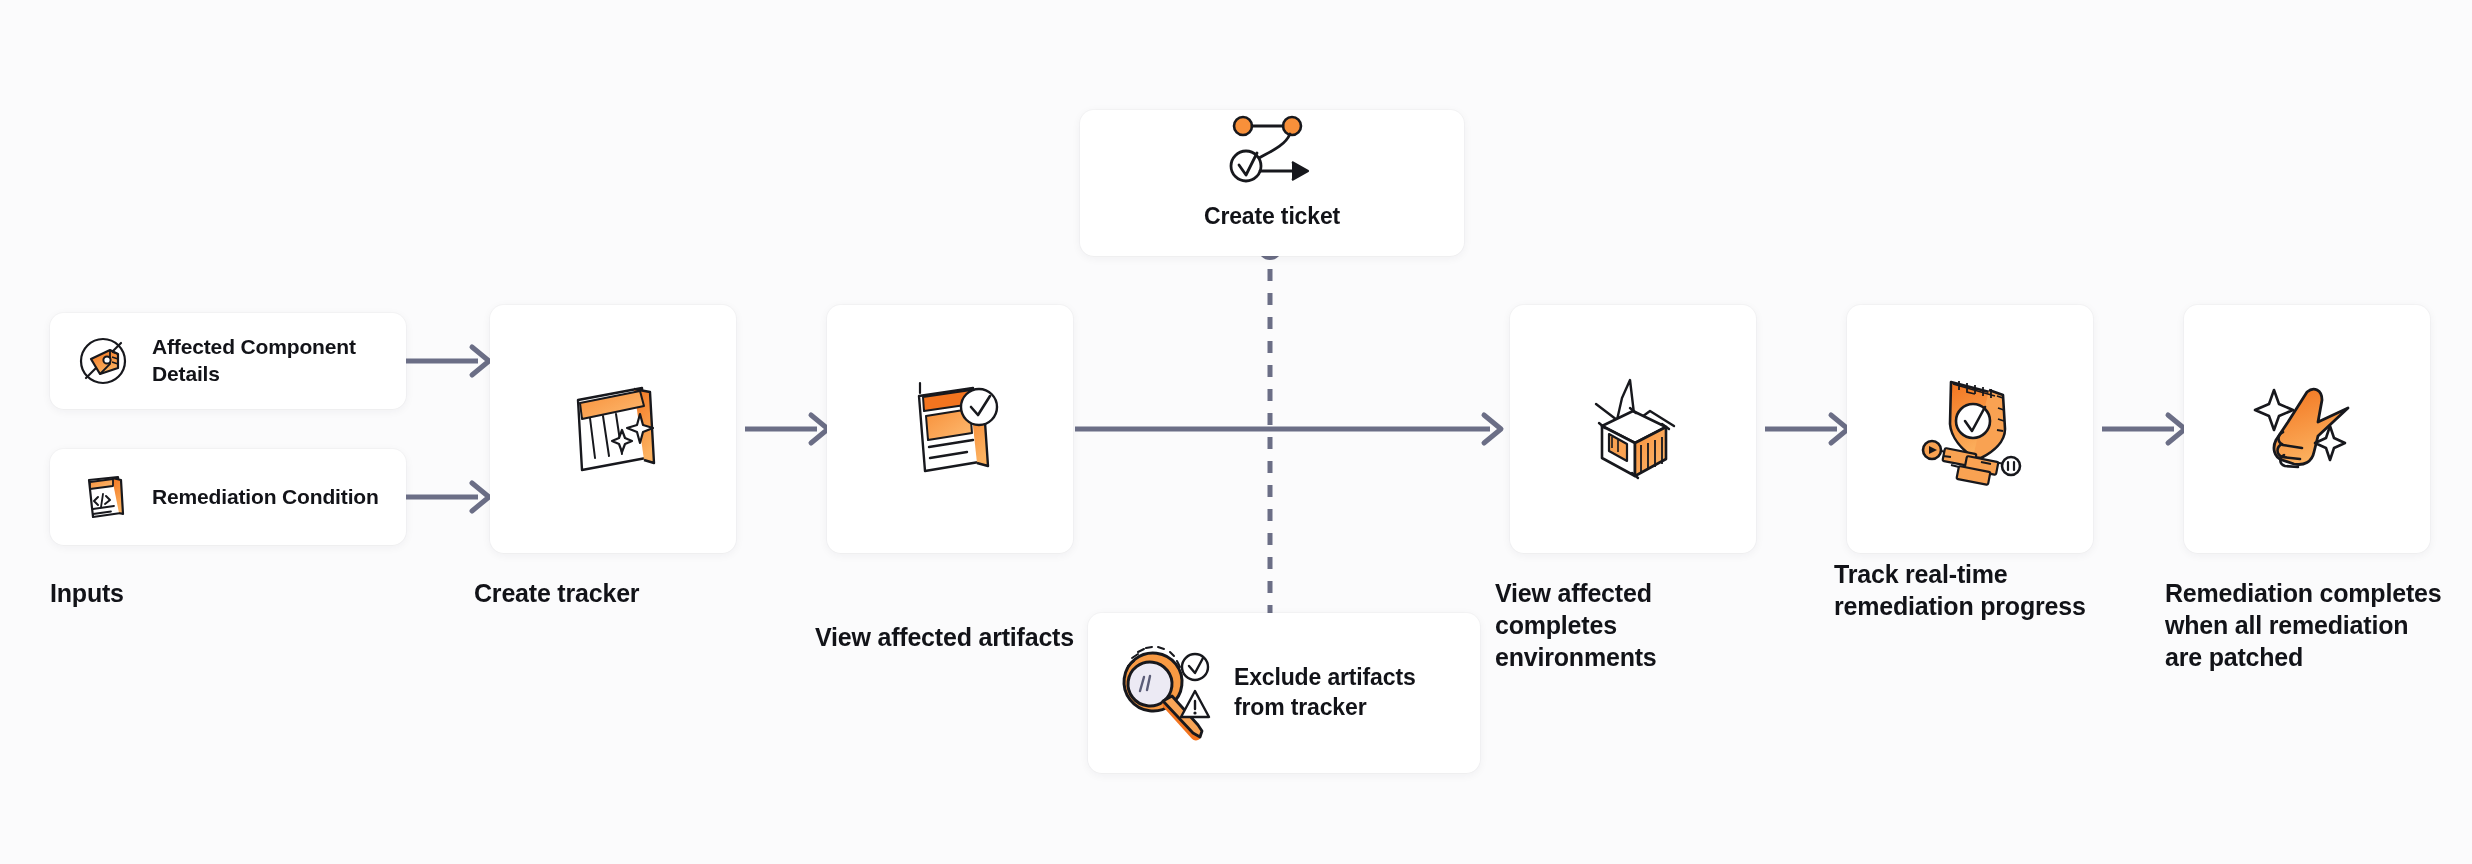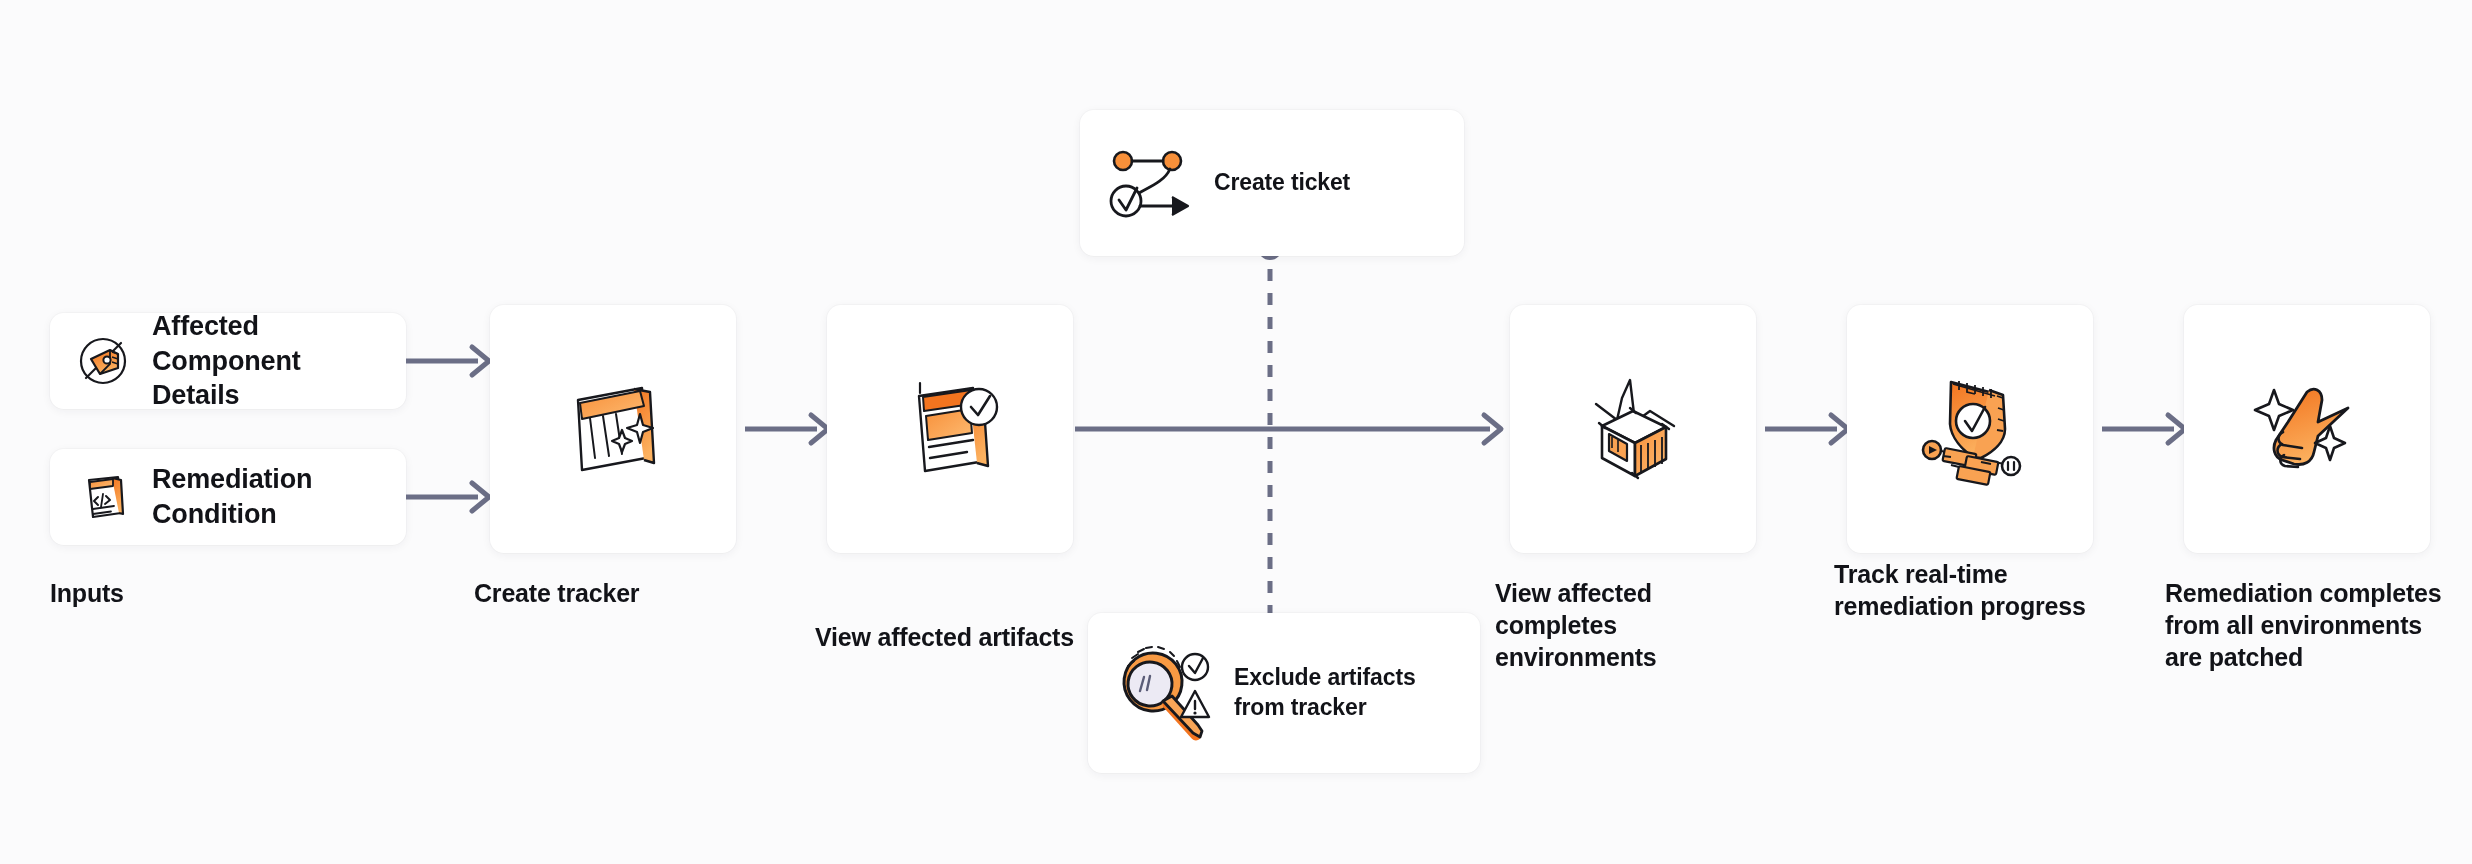--- a/index.html
+++ b/index.html
@@ -34,21 +34,21 @@
   .step-label{
     position:absolute;
     text-align:left;
     font-size:25px;
     font-weight:700;
     color:#121318;
     line-height:1.28;
     letter-spacing:-.2px;
   }
   .input-text{
-    font-size:27px;
+    font-size:21px;
     font-weight:700;
     color:#121318;
     line-height:1.28;
     letter-spacing:-.15px;
   }
   .side-text{
     font-size:23px;
     font-weight:700;
     color:#121318;
     line-height:1.3;
@@ -161,21 +161,21 @@
     <path d="M0 21 L415 21" stroke="#6b6e86" stroke-width="5" fill="none"></path>
     <path d="M409 7 L426 21 L409 35" stroke="#6b6e86" stroke-width="5" fill="none" stroke-linecap="round" stroke-linejoin="round"></path>
   </svg>
 
   <svg class="conn" style="left:1260px;top:245px;" width="20" height="400">
     <path d="M10 0 L10 400" stroke="#6b6e86" stroke-width="5" fill="none" stroke-dasharray="12 12" stroke-linecap="butt"></path>
   </svg>
   <div class="dot" style="left:1258px;top:236px;"></div>
   <div class="dot" style="left:1258px;top:613px;"></div>
 
-  <div class="card side" style="left:1080px;top:110px;width:384px;">
+  <div class="card side" style="left:1080px;top:110px;width:384px;flex-direction:column;">
     <span class="icon-wrap">
       <svg width="92" height="76" viewBox="0 0 92 76">
         <circle cx="17" cy="16" r="9" fill="#f8903a" stroke="#17181d" stroke-width="2.6"></circle>
         <circle cx="66" cy="16" r="9" fill="#f8903a" stroke="#17181d" stroke-width="2.6"></circle>
         <path d="M26 16 L57 16" stroke="#17181d" stroke-width="2.8" stroke-linecap="round"></path>
         <path d="M64 24 C58 38 38 44 30 50" fill="none" stroke="#17181d" stroke-width="2.8" stroke-linecap="round"></path>
         <circle cx="20" cy="56" r="15" fill="#ffffff" stroke="#17181d" stroke-width="2.8"></circle>
         <path d="M13 55 L20 65 L31 43" fill="none" stroke="#17181d" stroke-width="2.8" stroke-linecap="round" stroke-linejoin="round"></path>
         <path d="M34 61 L78 61" stroke="#17181d" stroke-width="2.8" stroke-linecap="round"></path>
         <path d="M66 52 L82 61 L66 70" fill="#17181d" stroke="#17181d" stroke-width="2.2" stroke-linejoin="round"></path>
@@ -261,15 +261,15 @@
         <path d="M63 26 C70 20 78 24 78 34 L74 56 L104 42 L74 70 L70 86
                  C68 96 60 100 50 98 L38 94 C30 91 28 82 32 74 L44 56 Z" fill="url(#og)" stroke="#17181d" stroke-width="2.8" stroke-linejoin="round"></path>
         <path d="M39 66 C33 69 33 76 39 79 L58 82" fill="none" stroke="#17181d" stroke-width="2.6" stroke-linecap="round"></path>
         <path d="M38 78 C32 81 32 88 38 91 L56 93" fill="none" stroke="#17181d" stroke-width="2.6" stroke-linecap="round"></path>
         <path d="M40 89 C35 92 35 98 41 100 L54 101" fill="none" stroke="#17181d" stroke-width="2.6" stroke-linecap="round"></path>
         <path d="M30 24 L35 38 L49 44 L35 50 L30 64 L25 50 L11 44 L25 38 Z" fill="#ffffff" stroke="#17181d" stroke-width="2.6" stroke-linejoin="round"></path>
         <path d="M86 60 L90 72 L101 77 L90 82 L86 94 L82 82 L71 77 L82 72 Z" fill="#ffffff" stroke="#17181d" stroke-width="2.6" stroke-linejoin="round"></path>
       </svg>
     </span>
   </div>
-  <div class="step-label" style="left:2165px;top:577px;width:284px;">Remediation completes from all environments are patched</div>
+  <div class="step-label" style="left:2165px;top:577px;width:284px;">Remediation completes when all remediation are patched</div>
 
 </div>
 
 </body></html>

